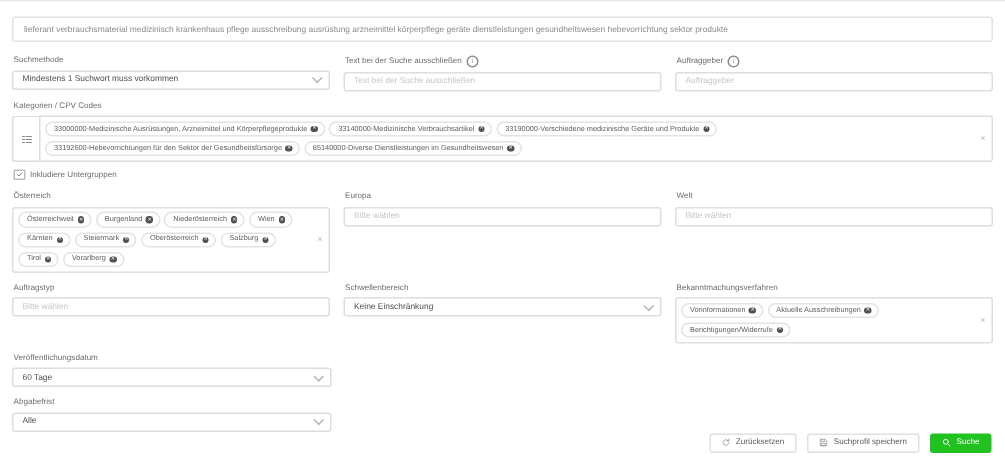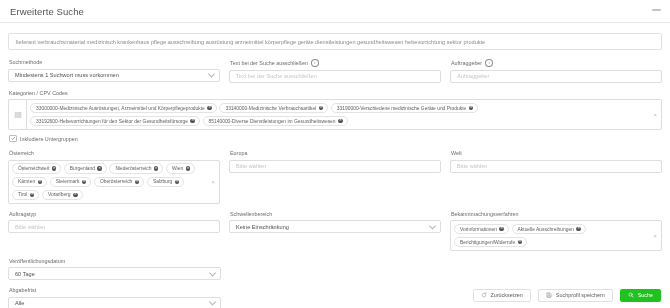--- a/index.html
+++ b/index.html
@@ -129,24 +129,20 @@
     font-size:5.4px; color:#5a5a5a; box-sizing:border-box;
   }
   .btn.primary { background:#20c220; border-color:#20c220; color:#fff; }
   .btn svg { width:6px; height:6px; }
 </style>
 </head>
 <body>
 
 <div class="page">
 
-  <div class="titlebar">
-    <h1>Erweiterte Suche</h1>
-    <div class="minimize"></div>
-  </div>
   <div class="hr"></div>
 
   <div class="body">
 
     <div class="keyword-bar">lieferant verbrauchsmaterial medizinisch krankenhaus pflege ausschreibung ausrüstung arzneimittel körperpflege geräte dienstleistungen gesundheitswesen hebevorrichtung sektor produkte</div>
 
     <div class="row">
 
       <div class="col c-left">
         <div class="field-label">

